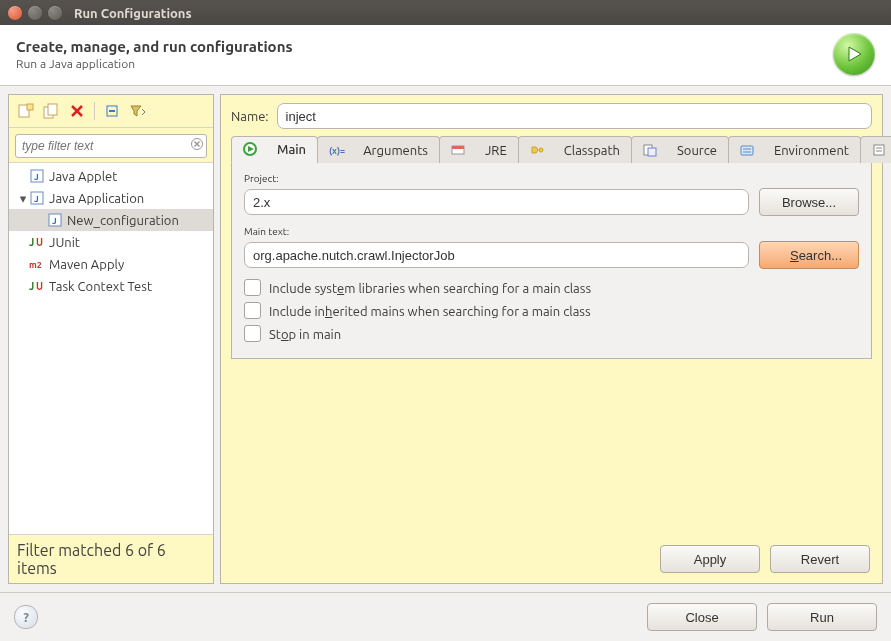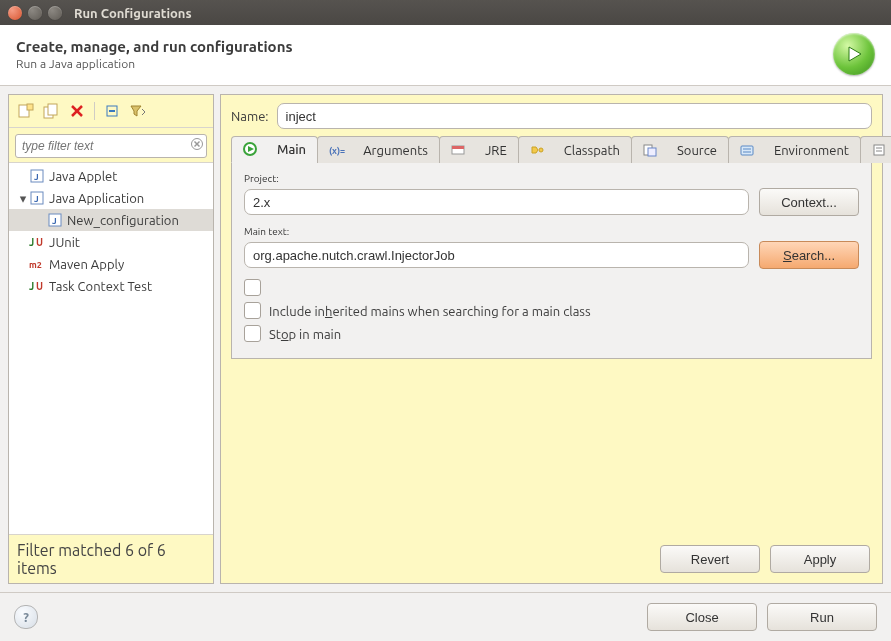--- a/index.html
+++ b/index.html
@@ -162,20 +162,21 @@
 
 .btn{
   height:28px;min-width:100px;padding:0 16px;
   border:1px solid #b0aaa2;border-radius:4px;
   background:linear-gradient(to bottom,#fbfaf8,#e6e2db);
   font-size:13px;color:#333;
 }
 .btn.accent{
   background:linear-gradient(to bottom,#ffd6b7,#f5a970);
   border-color:#c88a59;
+  text-align:right;
 }
 
 .check-row{display:flex;align-items:center;gap:8px;margin:6px 0;font-size:13px;}
 .check{
   width:15px;height:15px;border:1px solid #a8a29a;border-radius:3px;background:#fff;display:inline-block;
 }
 .u{text-decoration:underline;}
 
 .right-spacer{flex:1;}
 
@@ -412,55 +413,56 @@
               <span>Common</span>
             </div>
           </div>
 
         <div class="tab-body">
 
           <div class="group-label">Project:</div>
           <div class="hrow">
             <input class="text-input" value="2.x" style="">
             <button class="btn">
-              <span>Context...</span>
+              <span>Browse...</span>
             </button>
           </div>
 
           <div class="group-label">Main text:</div>
           <div class="hrow">
             <input class="text-input" value="org.apache.nutch.crawl.InjectorJob" style="">
             <button class="btn accent">
               <span><span class="u">S</span><span></span>earch...</span>
             </button>
           </div>
 
           <div class="check-row">
             <span class="check"></span>
+            <span>Include syst<span class="u">e</span>m libraries when searching for a main class</span>
           </div>
           <div class="check-row">
             <span class="check"></span>
             <span>Include in<span class="u">h</span>erited mains when searching for a main class</span>
           </div>
           <div class="check-row">
             <span class="check"></span>
             <span>St<span class="u">o</span>p in main</span>
           </div>
 
         </div>
       </div>
 
       <div class="right-spacer"></div>
 
       <div class="apply-row">
         <button class="btn">
-          <span>Revert</span>
+          <span>Apply</span>
         </button>
         <button class="btn">
-          <span>Apply</span>
+          <span>Revert</span>
         </button>
       </div>
 
     </div>
   </div>
 
   <div class="footer">
     <div class="help">?</div>
     <div class="footer-spacer"></div>
     <button class="btn" style="min-width:110px">

